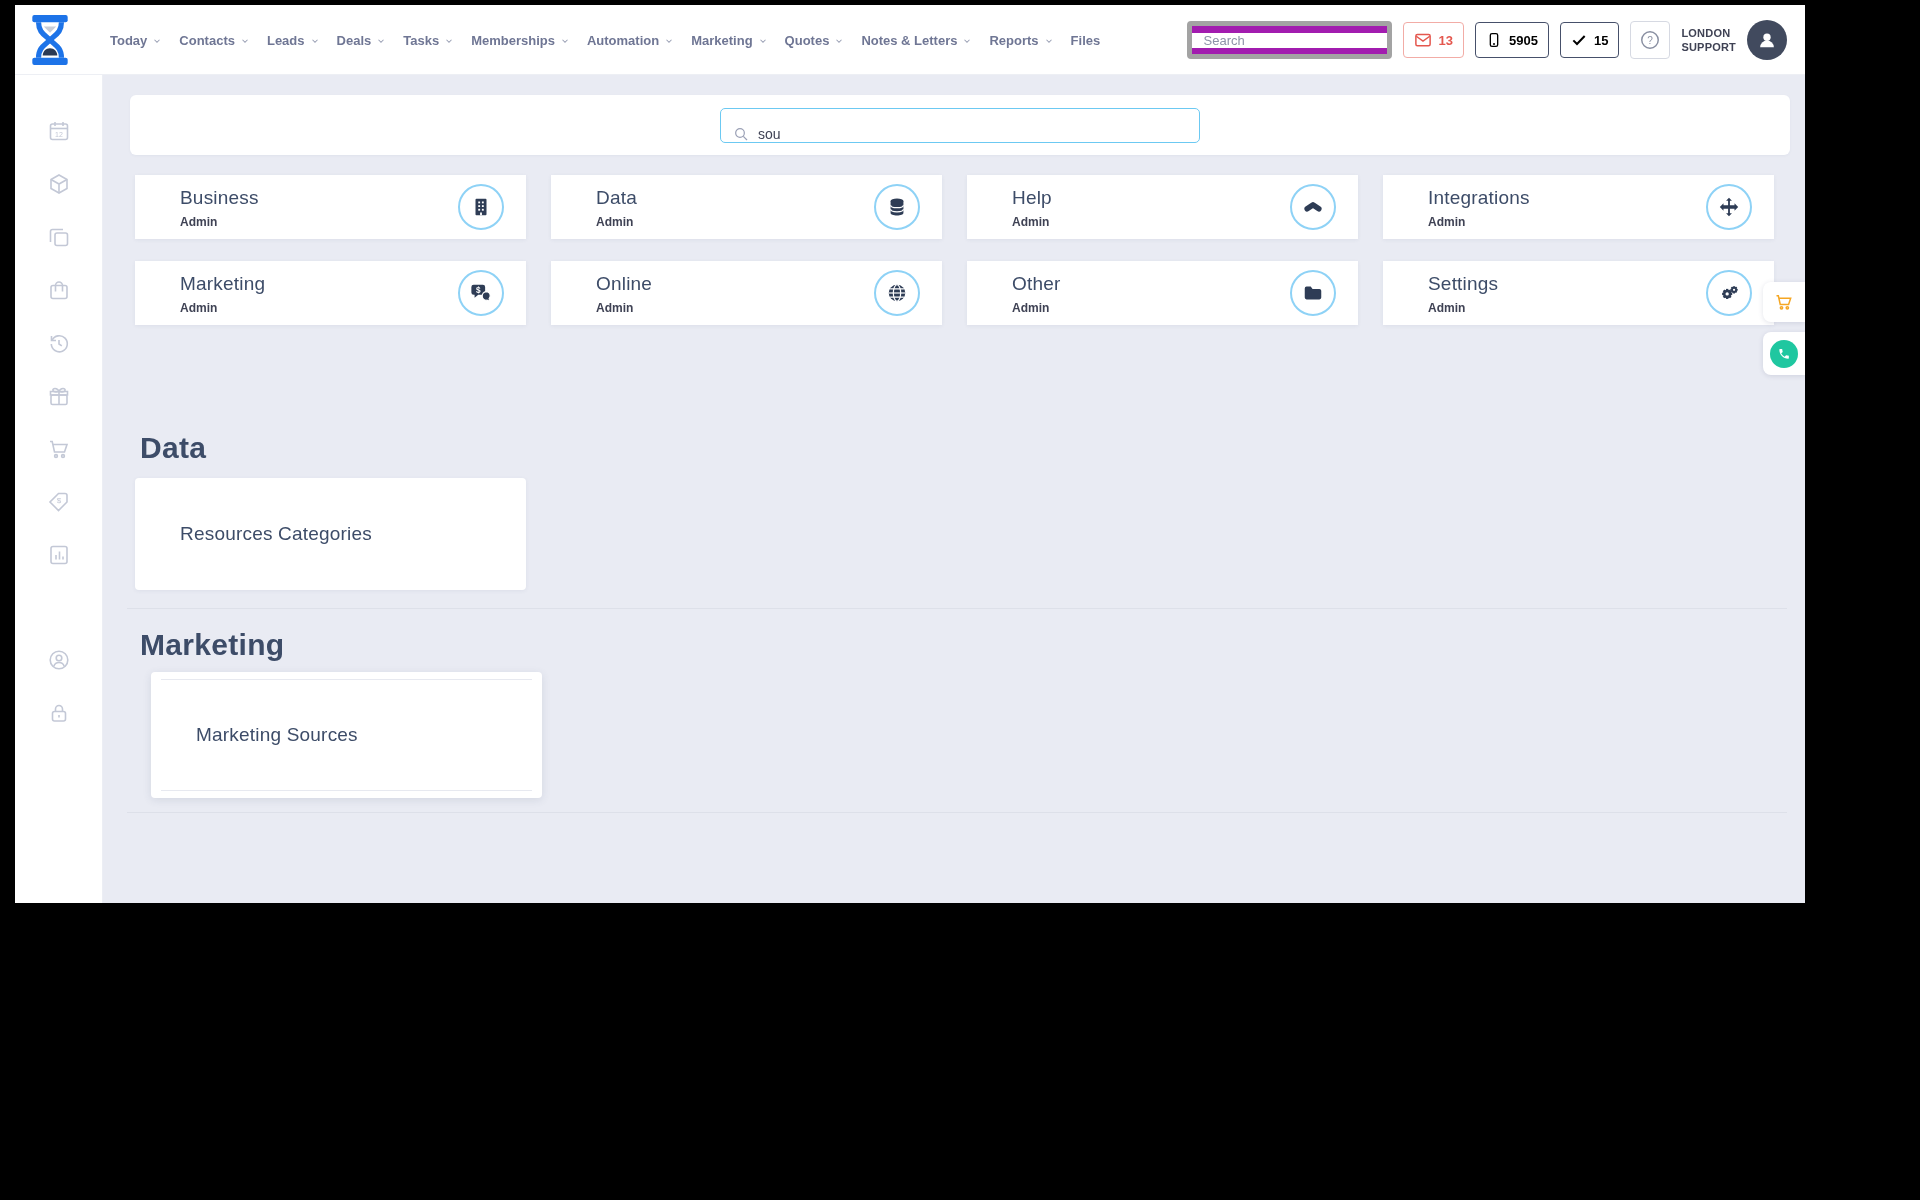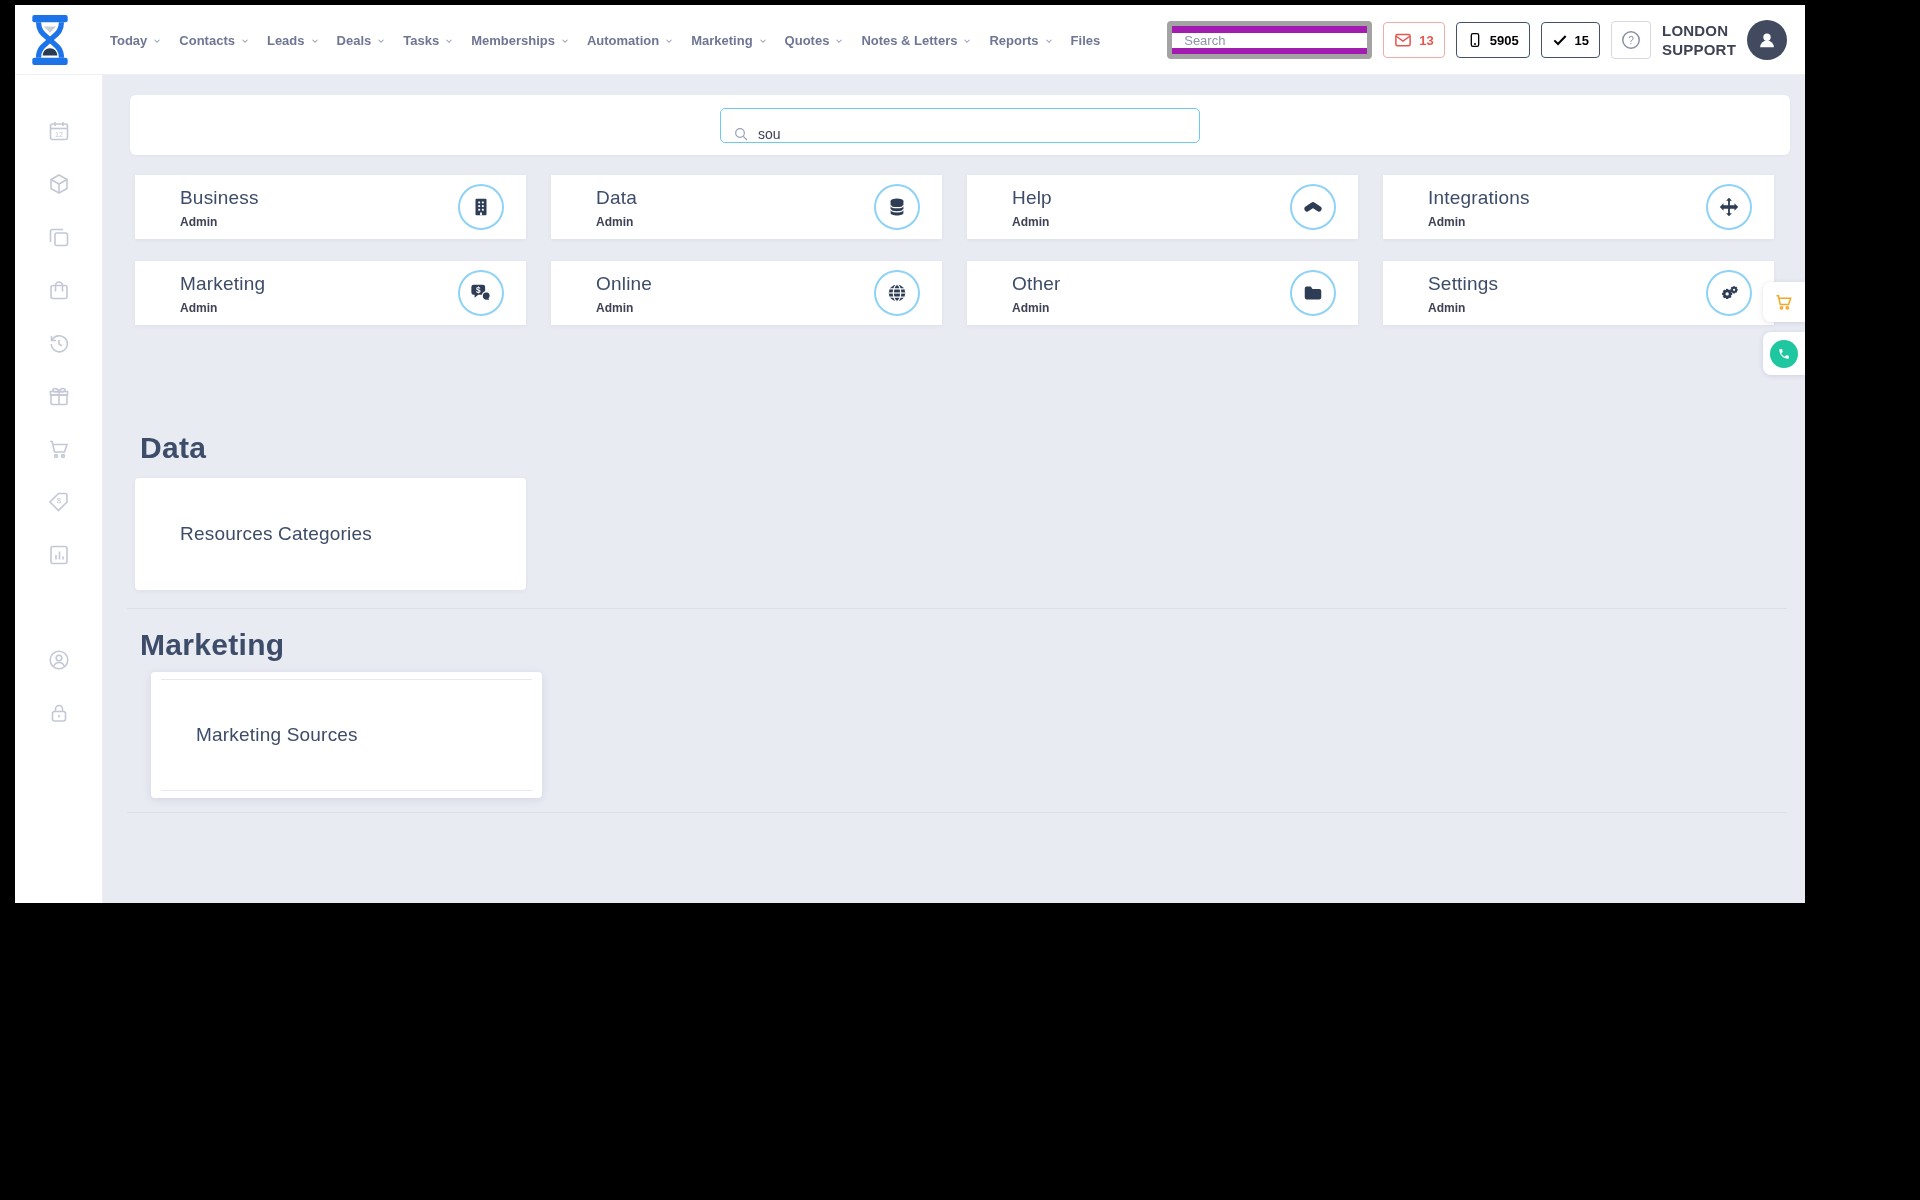--- a/index.html
+++ b/index.html
@@ -14,21 +14,21 @@
   .nav-item svg { margin-top:2px; }
   .nav-right { position:absolute; right:18px; top:0; height:70px; display:flex; align-items:center; gap:11px; }
   .search-group { display:flex; align-items:center; width:205px; height:38px; border:5px solid #a3a3a3; border-radius:4px; background:#a21caf; overflow:hidden; }
   .search-group input { flex:1; border:none; outline:none; padding:0 12px; font-size:13px; color:#3f4254; font-family:"Liberation Sans",sans-serif; }
   .search-group input::placeholder { color:#8d93a8; }
   .search-btn { width:42px; height:100%; display:flex; align-items:center; justify-content:center; border-left:1px solid #e9ecf2; color:#3f4254; cursor:pointer; background:#fff; }
   .tbadge { height:36px; display:flex; align-items:center; gap:7px; padding:0 10px; border-radius:4px; font-size:13px; font-weight:700; cursor:pointer; background:#fff; }
   .tbadge.dark { border:1.5px solid #46506a; color:#000000; }
   .tbadge.red { border:1.5px solid #f2aca6; color:#e4574e; }
   .help-btn { width:40px; height:38px; border:1px solid #d6d9e2; border-radius:4px; display:flex; align-items:center; justify-content:center; color:#8a90a2; cursor:pointer; background:#fff; }
-  .user-name { font-size:15px; font-weight:700; color:#3f4254; line-height:1.3; letter-spacing:.2px; }
+  .user-name { font-size:11px; font-weight:700; color:#3f4254; line-height:1.3; letter-spacing:.2px; }
   .avatar { width:40px; height:40px; border-radius:50%; background:#414a5e; display:flex; align-items:center; justify-content:center; cursor:pointer; }
 
   
   .sidebar { position:absolute; left:0; top:70px; width:88px; height:828px; background:#fff; border-right:1px solid #eceef4; display:flex; flex-direction:column; align-items:center; padding-top:44px; gap:29px; z-index:4; }
   .side-btn { width:26px; height:24px; color:#c3c8d6; display:flex; align-items:center; justify-content:center; cursor:pointer; background:none; border:none; }
   .side-btn.push { margin-top:52px; }
 
   
   .content { position:absolute; left:88px; top:70px; right:0; bottom:0; background:#e9ebf3; }
   .search-band { position:absolute; left:27px; top:20px; width:1660px; height:60px; background:#fff; border-radius:6px; display:flex; align-items:center; justify-content:center; box-shadow:0 1px 3px rgba(60,70,110,0.05); }

